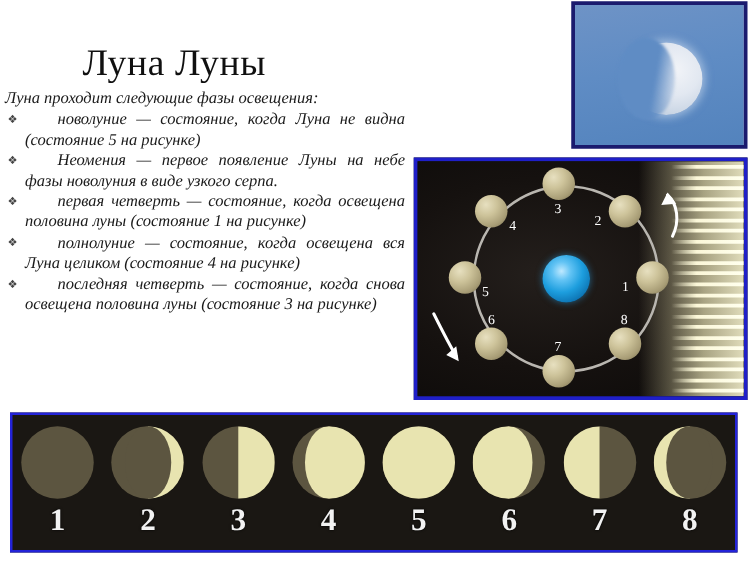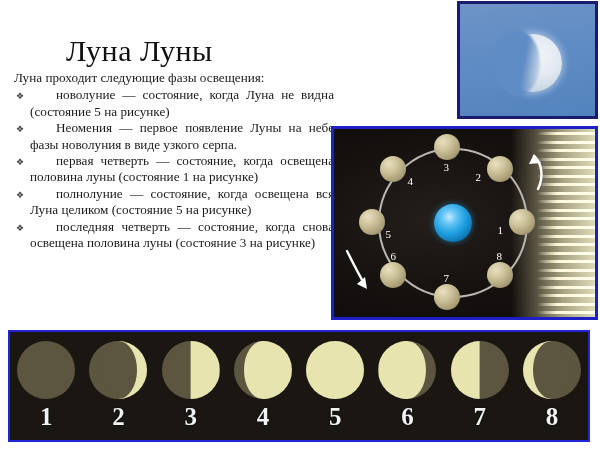--- a/index.html
+++ b/index.html
@@ -12,22 +12,22 @@
   }
   
   #page-title{
     position:absolute;left:66px;top:14px;
     font-size:30px;font-weight:normal;color:#101010;
     letter-spacing:.5px;white-space:nowrap;
     font-family:"Liberation Serif", serif;
   }
   
   #body-text{
-    position:absolute;left:14px;top:70px;width:320px;
-    font-size:13.2px;line-height:16.4px;color:#1a1a1a;
+    position:absolute;left:4px;top:70px;width:320px;
+    font-size:13.2px;line-height:16.4px;color:#1a1a1a;font-style:italic;
   }
   #body-text .lead{
     margin:0 0 1px 0;text-align:left;
   }
   #body-text ul{list-style:none;margin:0;padding:0;}
   #body-text li{
     position:relative;
     padding-left:16px;
     text-align:justify;
     text-indent:26px;
@@ -146,21 +146,21 @@
     <li>
       <span class="bullet">❖</span>
       <span>Неомения — первое появление Луны на небе фазы новолуния в виде узкого серпа.</span>
     </li>
     <li>
       <span class="bullet">❖</span>
       <span>первая четверть — состояние, когда освещена половина луны (состояние 1 на рисунке)</span>
     </li>
     <li>
       <span class="bullet">❖</span>
-      <span>полнолуние — состояние, когда освещена вся Луна целиком (состояние 5 на рисунке)</span>
+      <span>полнолуние — состояние, когда освещена вся Луна целиком (состояние 4 на рисунке)</span>
     </li>
     <li>
       <span class="bullet">❖</span>
       <span>последняя четверть — состояние, когда снова освещена половина луны (состояние 3 на рисунке)</span>
     </li>
   </ul>
 </div>
 
 <div id="moon-photo-panel">
   <div id="moon-photo-disc"></div>

